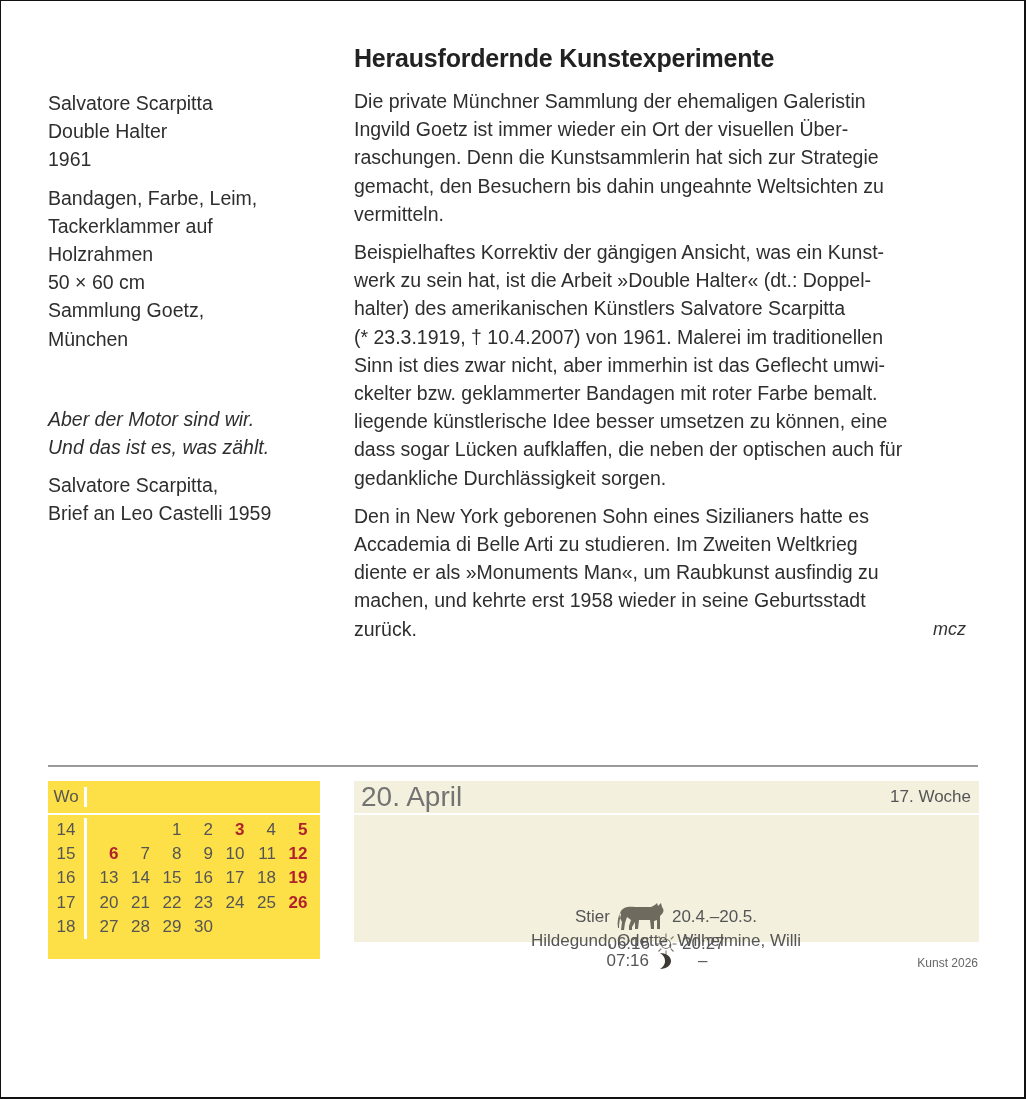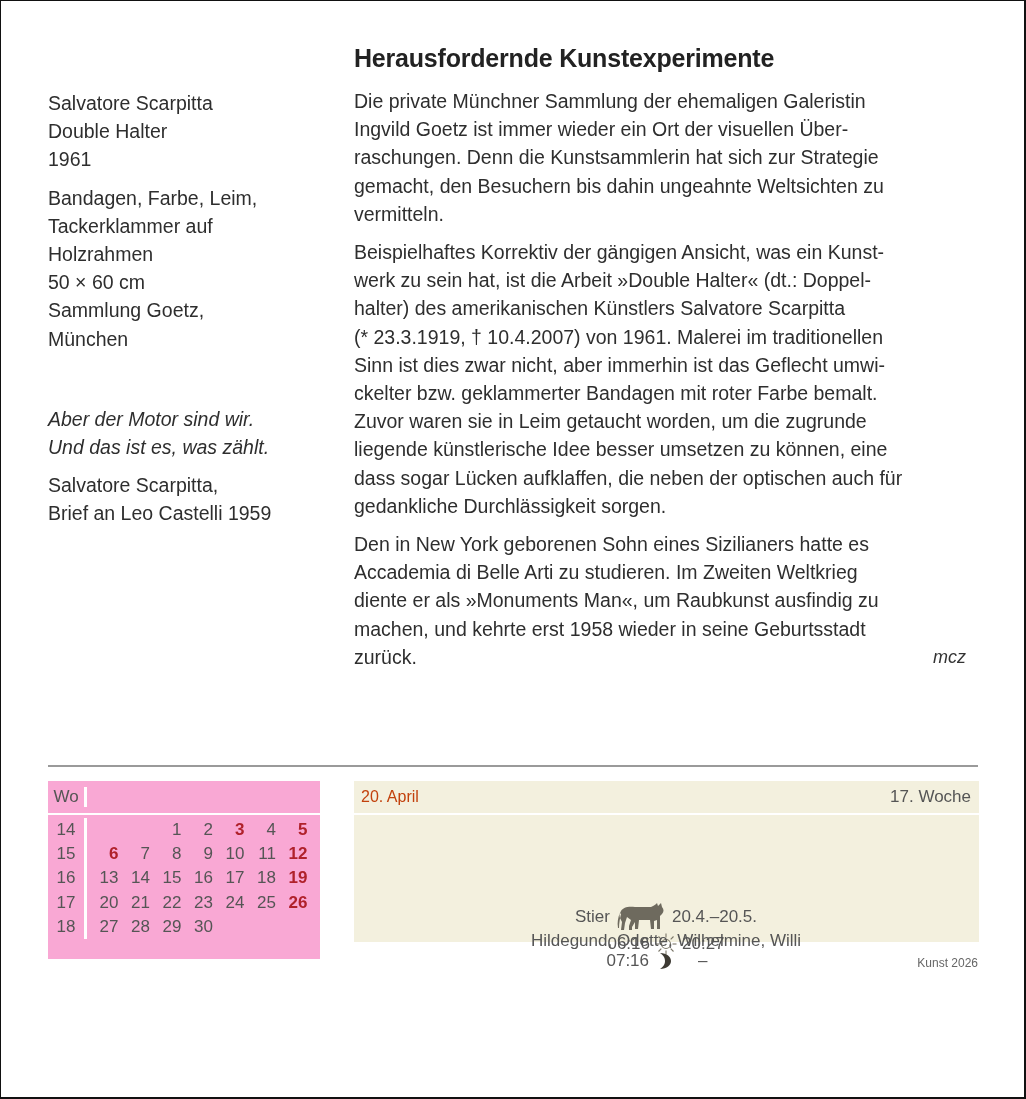--- a/index.html
+++ b/index.html
@@ -48,42 +48,42 @@
     .divider {
       position: absolute; left: 48px; top: 765px; width: 930px;
       height: 2px; background: #9a9a9a;
     }
     
     .mini-cal {
       position: absolute; left: 48px; top: 781px; width: 272px;
       font-size: 17px; color: #555;
     }
     .mini-cal .cal-head, .mini-cal .cal-body {
-      display: flex; background: #f9a8d4;
+      display: flex; background: #fde047;
     }
     .mini-cal .cal-head { height: 32px; align-items: center; margin-bottom: 2px; }
     .mini-cal .cal-body { padding: 3px 0 20px 0; }
     .wk-col { width: 36px; border-right: 3px solid #fff; box-sizing: content-box; }
     .days-col { flex: 1; }
     .cal-row { display: flex; height: 24.2px; align-items: center; }
     .cell { width: 31.5px; text-align: right; }
     .wk-cell { width: 36px; text-align: center; }
     .red { color: #b0212b; font-weight: bold; }
     .head-cell { width: 33px; text-align: center; }
     .head-red { color: #b0212b; }
     
     .day-panel {
       position: absolute; left: 354px; top: 781px; width: 625px;
     }
     .day-head {
       background: #f3f0de; height: 32px; display: flex;
       align-items: center; justify-content: space-between;
       padding: 0 8px 0 7px; margin-bottom: 2px;
     }
-    .day-title { font-size: 16px; color: #c2410c; }
+    .day-title { font-size: 28px; color: #737373; }
     .week-label { font-size: 17px; color: #555; }
     .day-body {
       background: #f3f0de; height: 127px; position: relative;
       font-size: 17px; color: #555;
     }
     .info-row {
       position: absolute; left: 7px; right: 8px; display: flex;
       justify-content: space-between; align-items: center; flex-direction: column;
     }
     .row1 { top: 97px; }
@@ -133,21 +133,20 @@
     <span class="line">vermitteln.</span>
   </p>
 
   <p class="para">
     <span class="line">Beispielhaftes Korrektiv der gängigen Ansicht, was ein Kunst-</span>
     <span class="line">werk zu sein hat, ist die Arbeit »Double Halter« (dt.: Doppel-</span>
     <span class="line">halter) des amerikanischen Künstlers Salvatore Scarpitta</span>
     <span class="line">(* 23.3.1919, † 10.4.2007) von 1961. Malerei im traditionellen</span>
     <span class="line">Sinn ist dies zwar nicht, aber immerhin ist das Geflecht umwi-</span>
     <span class="line">ckelter bzw. geklammerter Bandagen mit roter Farbe bemalt.</span>
-    <span class="line">Zuvor waren sie in Leim getaucht worden, um die zugrunde</span>
     <span class="line">liegende künstlerische Idee besser umsetzen zu können, eine</span>
     <span class="line">dass sogar Lücken aufklaffen, die neben der optischen auch für</span>
     <span class="line">gedankliche Durchlässigkeit sorgen.</span>
   </p>
 
   <p class="para">
     <span class="line">Den in New York geborenen Sohn eines Sizilianers hatte es</span>
     <span class="line">Accademia di Belle Arti zu studieren. Im Zweiten Weltkrieg</span>
     <span class="line">diente er als »Monuments Man«, um Raubkunst ausfindig zu</span>
     <span class="line">machen, und kehrte erst 1958 wieder in seine Geburtsstadt</span>

